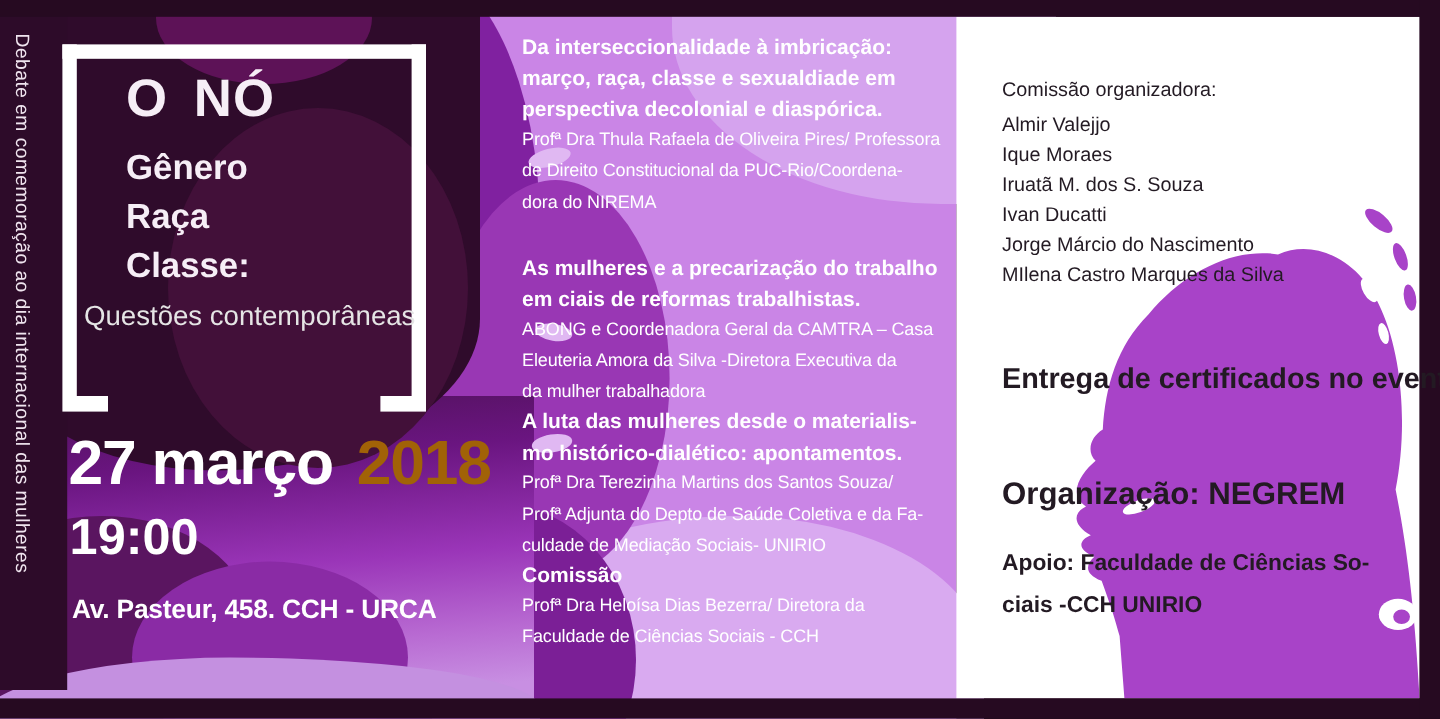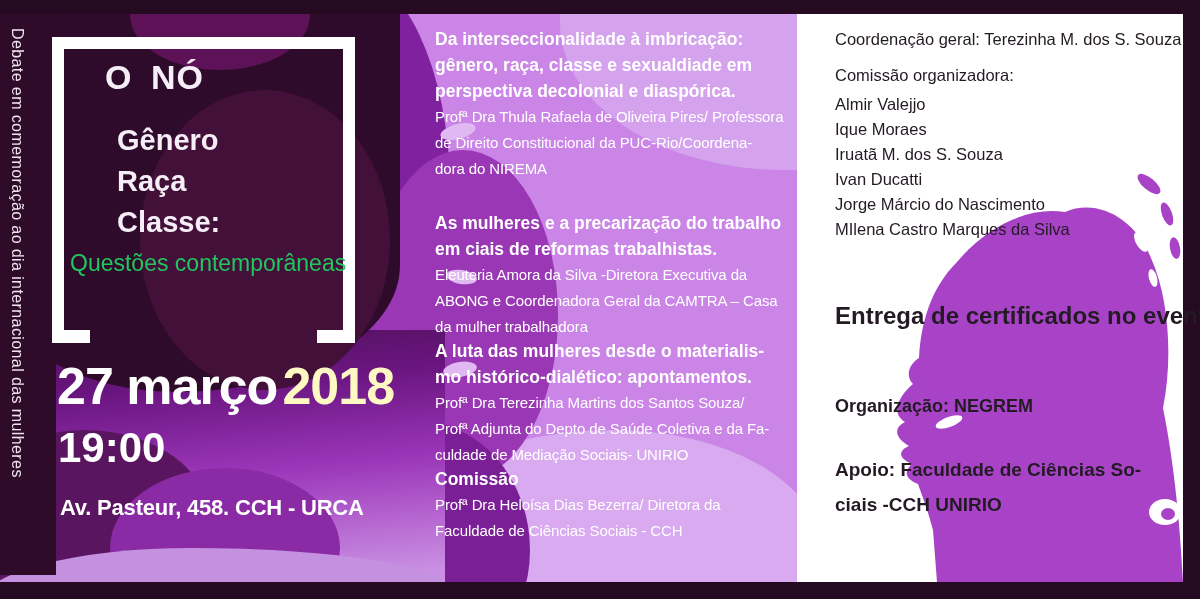--- a/index.html
+++ b/index.html
@@ -44,43 +44,43 @@
   .bar-right{left:1183px;top:0;width:17px;height:599px;background:#260a21;}
 
   
   .side-note{left:8px;top:28px;height:545px;writing-mode:vertical-rl;
     color:#efe4ee;font-size:16px;letter-spacing:.4px;}
   .title-frame{left:52px;top:37px;width:303px;height:293px;
     border-top:12px solid #fff;border-left:12px solid #fff;border-right:12px solid #fff;
     box-sizing:border-box;}
   .frame-foot{top:330px;width:38px;height:13px;background:#fff;}
   .foot-l{left:52px;} .foot-r{left:317px;}
-  .main-title{left:105px;top:58px;color:#f6eef6;font-size:34px;font-weight:700;word-spacing:8px;letter-spacing:1px;}
-  .sub-title{left:105px;top:120px;color:#f6eef6;font-size:29px;font-weight:700;line-height:41px;margin-left:12px;}
-  .tagline{left:70px;top:250px;color:#22c55e;font-size:23px;white-space:nowrap;}
+  .main-title{left:105px;top:58px;color:#f6eef6;font-size:44px;font-weight:700;word-spacing:8px;letter-spacing:1px;}
+  .sub-title{left:105px;top:120px;color:#f6eef6;font-size:29px;font-weight:700;line-height:41px;}
+  .tagline{left:70px;top:250px;color:#e5e5e5;font-size:23px;white-space:nowrap;}
   .date-line{left:57px;top:356px;font-size:52px;font-weight:700;letter-spacing:-1px;white-space:nowrap;}
-  .date-line .d{color:#ffffff;} .date-line .y{color:#fef9c3;margin-left:5px;}
+  .date-line .d{color:#ffffff;} .date-line .y{color:#a16207;margin-left:20px;}
   .time-line{left:58px;top:424px;color:#fff;font-size:42px;font-weight:700;}
   .venue{left:60px;top:490px;color:#fff;font-size:22px;font-weight:700;line-height:36px;white-space:nowrap;letter-spacing:-.2px;}
 
   
   .mid-col{left:435px;top:0;width:360px;height:504px;}
   .talk{position:absolute;left:0;width:360px;color:#ffffff;}
   .talk-1{top:26px;} .talk-2{top:210px;} .talk-3{top:338px;} .mediation{top:466px;}
   .t-title{font-size:17.5px;font-weight:700;line-height:26px;}
   .t-title div, .t-body div{white-space:nowrap;}
   .t-body{font-size:15px;line-height:26px;letter-spacing:-.1px;}
 
   
   .credits{color:#231a23;}
   .coord{left:835px;top:30px;font-size:16.5px;white-space:nowrap;}
   .committee-label{left:835px;top:66px;font-size:16.5px;}
   .committee{left:835px;top:92px;font-size:16.5px;line-height:25px;}
   .cert{left:835px;top:302px;font-size:24px;font-weight:700;white-space:nowrap;}
-  .org{left:835px;top:396px;font-size:18px;font-weight:700;}
+  .org{left:835px;top:396px;font-size:26px;font-weight:700;}
   .apoio{left:835px;top:452px;font-size:19px;font-weight:700;line-height:35px;}
 </style>
 </head>
 <body>
 
 <div class="poster">
 
   <div class="abs mid-bg"></div>
   <div class="abs mid-light-patch"></div>
   <div class="abs mid-light-wave"></div>
@@ -146,37 +146,37 @@
   </div>
   <div class="abs time-line">19:00</div>
   <div class="abs venue">
       <div>Av. Pasteur, 458. CCH - URCA</div>
     </div>
 
   <div class="abs mid-col">
     <div class="talk talk-1">
       <div class="t-title">
           <div>Da interseccionalidade à imbricação:</div>
-          <div>gênero, raça, classe e sexualdiade em</div>
+          <div>março, raça, classe e sexualdiade em</div>
           <div>perspectiva decolonial e diaspórica.</div>
         </div>
       <div class="t-body">
           <div>Profª Dra Thula Rafaela de Oliveira Pires/ Professora</div>
           <div>de Direito Constitucional da PUC-Rio/Coordena-</div>
           <div>dora do NIREMA</div>
         </div>
     </div>
     <div class="talk talk-2">
       <div class="t-title">
           <div>As mulheres e a precarização do trabalho</div>
           <div>em ciais de reformas trabalhistas.</div>
         </div>
       <div class="t-body">
+          <div>ABONG e Coordenadora Geral da CAMTRA – Casa</div>
           <div>Eleuteria Amora da Silva -Diretora Executiva da</div>
-          <div>ABONG e Coordenadora Geral da CAMTRA – Casa</div>
           <div>da mulher trabalhadora</div>
         </div>
     </div>
     <div class="talk talk-3">
       <div class="t-title">
           <div>A luta das mulheres desde o materialis-</div>
           <div>mo histórico-dialético: apontamentos.</div>
         </div>
       <div class="t-body">
           <div>Profª Dra Terezinha Martins dos Santos Souza/</div>
@@ -186,21 +186,20 @@
     </div>
     <div class="talk mediation">
       <div class="t-title">Comissão</div>
       <div class="t-body">
           <div>Profª Dra Heloísa Dias Bezerra/ Diretora da</div>
           <div>Faculdade de Ciências Sociais - CCH</div>
         </div>
     </div>
   </div>
 
-  <div class="abs credits coord">Coordenação geral: Terezinha M. dos S. Souza.</div>
   <div class="abs credits committee-label">Comissão organizadora:</div>
   <div class="abs credits committee">
       <div>Almir Valejjo</div>
       <div>Ique Moraes</div>
       <div>Iruatã M. dos S. Souza</div>
       <div>Ivan Ducatti</div>
       <div>Jorge Márcio do Nascimento</div>
       <div>MIlena Castro Marques da Silva</div>
     </div>
   <div class="abs credits cert">Entrega de certificados no evento</div>

